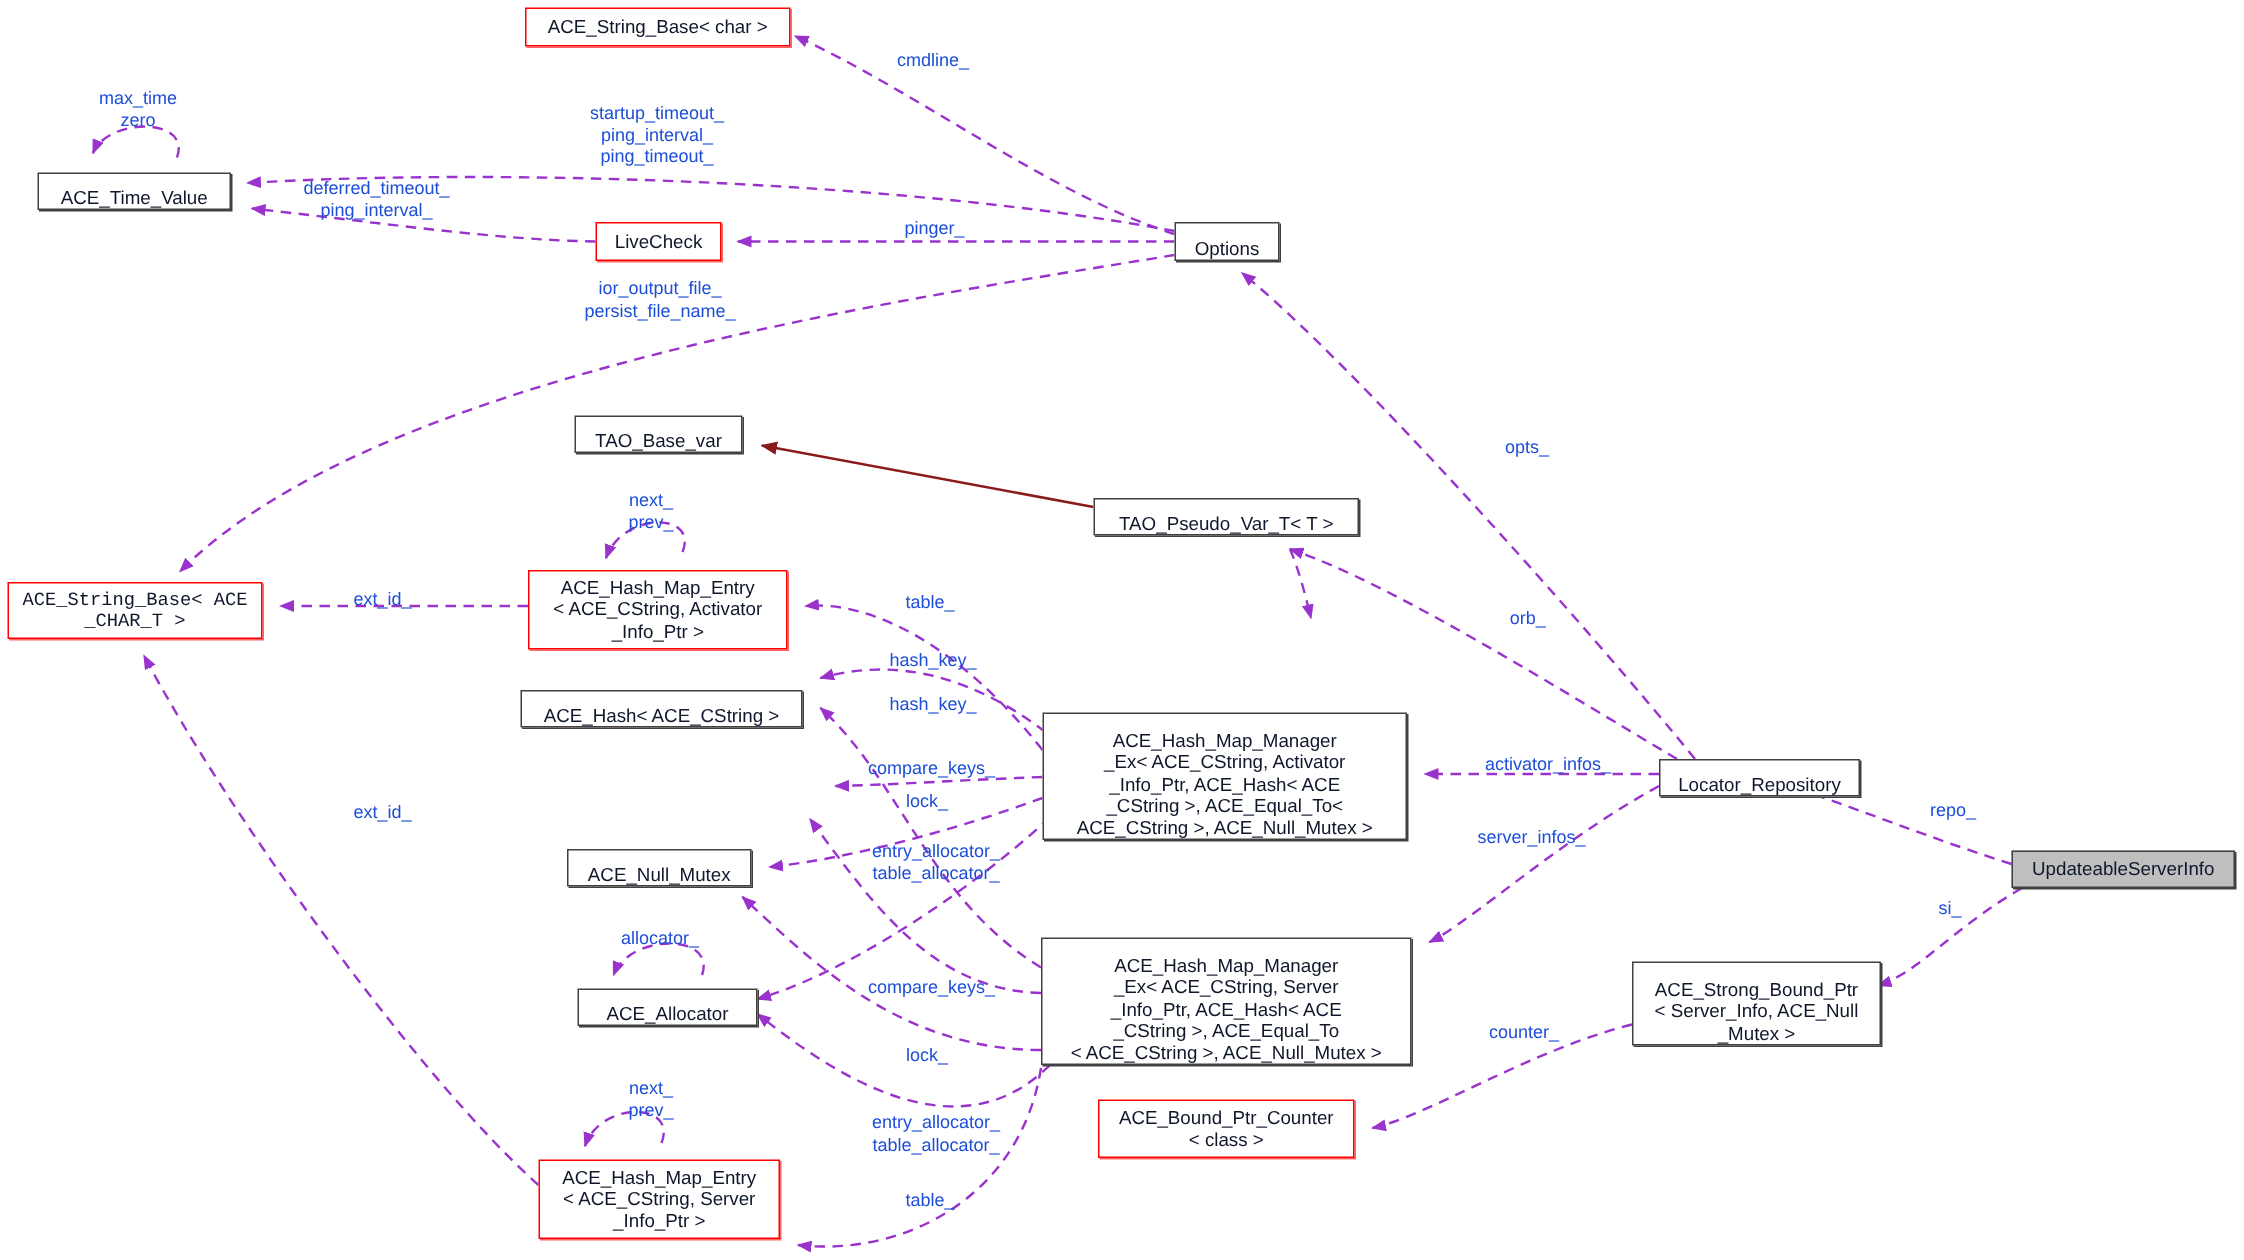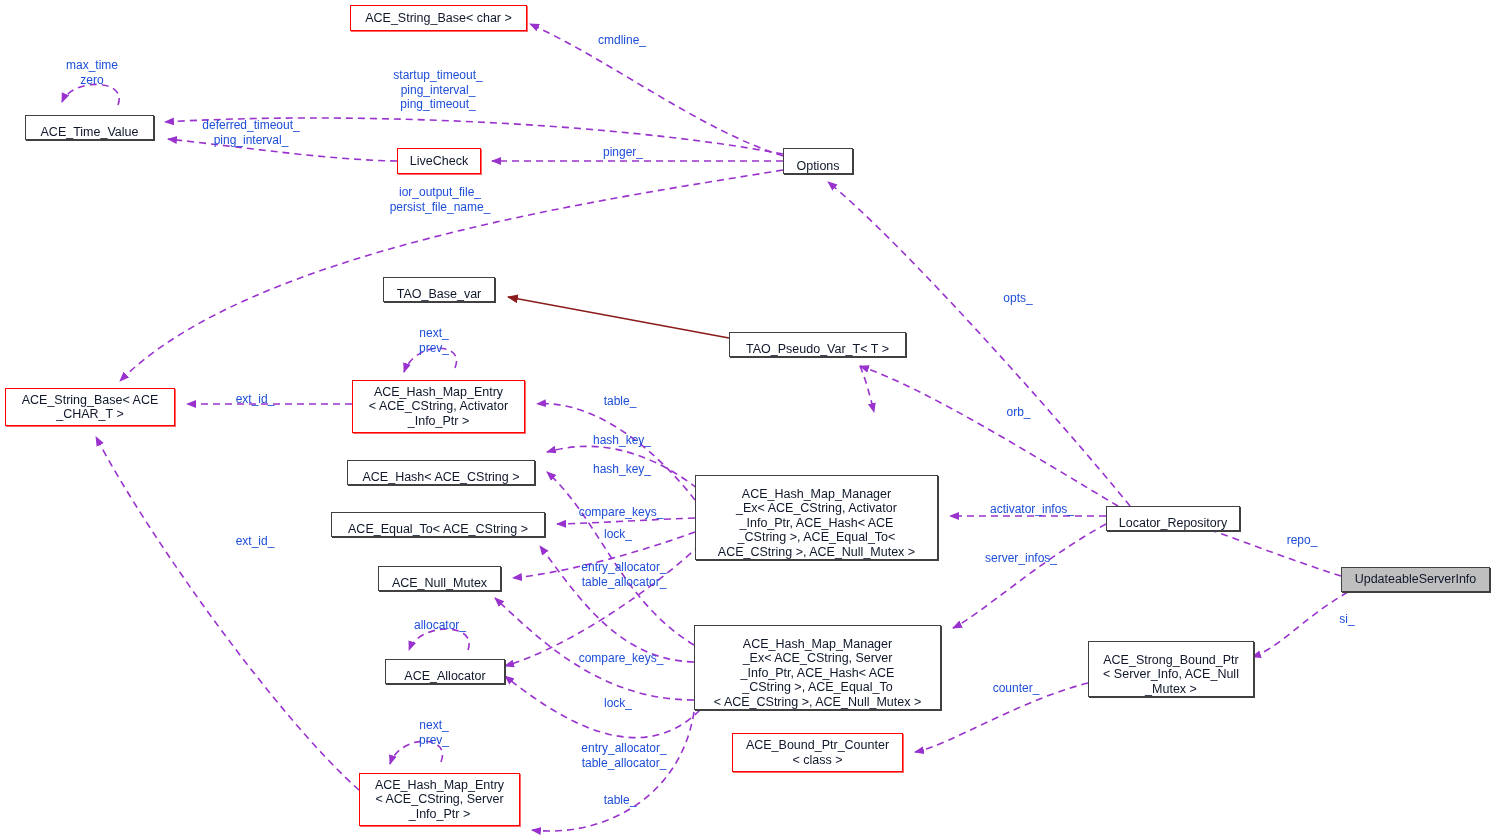--- a/index.html
+++ b/index.html
@@ -113,38 +113,35 @@
   </div>
 
   <div class="node black" style="left:383px;top:277px;width:112px;height:25px;">
     <span>TAO_Base_var</span>
   </div>
 
   <div class="node black" style="left:729px;top:332px;width:177px;height:25px;">
     <span>TAO_Pseudo_Var_T&lt; T &gt;</span>
   </div>
 
-  <div class="node red" style="left:5px;top:388px;width:170px;height:38px;">
+  <div class="node red" style="left:5px;top:388px;width:170px;height:38px;font-family:Liberation Mono, monospace;">
     <span>ACE_String_Base&lt; ACE
 _CHAR_T &gt;</span>
   </div>
 
   <div class="node red" style="left:352px;top:380px;width:173px;height:53px;">
     <span>ACE_Hash_Map_Entry
 &lt; ACE_CString, Activator
 _Info_Ptr &gt;</span>
   </div>
 
   <div class="node black" style="left:347px;top:460px;width:188px;height:25px;">
     <span>ACE_Hash&lt; ACE_CString &gt;</span>
   </div>
 
-  <div class="node black" style="left:331px;top:512px;width:214px;height:25px;">
-    <span>ACE_Equal_To&lt; ACE_CString &gt;</span>
-  </div>
 
   <div class="node black" style="left:378px;top:566px;width:123px;height:25px;">
     <span>ACE_Null_Mutex</span>
   </div>
 
   <div class="node black" style="left:385px;top:659px;width:120px;height:25px;">
     <span>ACE_Allocator</span>
   </div>
 
   <div class="node red" style="left:359px;top:773px;width:161px;height:53px;">
@@ -208,21 +205,21 @@
   <div class="elabel" style="left:586px;top:433px;width:72px;">hash_key_</div>
   <div class="elabel" style="left:586px;top:462px;width:72px;">hash_key_</div>
   <div class="elabel" style="left:568px;top:505px;width:106px;">compare_keys_</div>
   <div class="elabel" style="left:968px;top:502px;width:106px;text-align:right;">activator_infos_</div>
   <div class="elabel" style="left:598px;top:527px;width:40px;">lock_</div>
   <div class="elabel" style="left:230px;top:534px;width:50px;">ext_id_</div>
   <div class="elabel" style="left:975px;top:551px;width:92px;">server_infos_</div>
   <div class="elabel" style="left:1281px;top:533px;width:42px;">repo_</div>
   <div class="elabel" style="left:570px;top:560px;width:108px;">entry_allocator_
 table_allocator_</div>
-  <div class="elabel" style="left:1288px;top:612px;width:24px;margin-left:47px;">si_</div>
+  <div class="elabel" style="left:1288px;top:598px;width:24px;">si_</div>
   <div class="elabel" style="left:405px;top:618px;width:70px;">allocator_</div>
   <div class="elabel" style="left:568px;top:651px;width:106px;">compare_keys_</div>
   <div class="elabel" style="left:985px;top:681px;width:62px;">counter_</div>
   <div class="elabel" style="left:598px;top:696px;width:40px;">lock_</div>
   <div class="elabel" style="left:413px;top:718px;width:42px;">next_
 prev_</div>
   <div class="elabel" style="left:570px;top:741px;width:108px;">entry_allocator_
 table_allocator_</div>
   <div class="elabel" style="left:597px;top:793px;width:46px;">table_</div>
 

